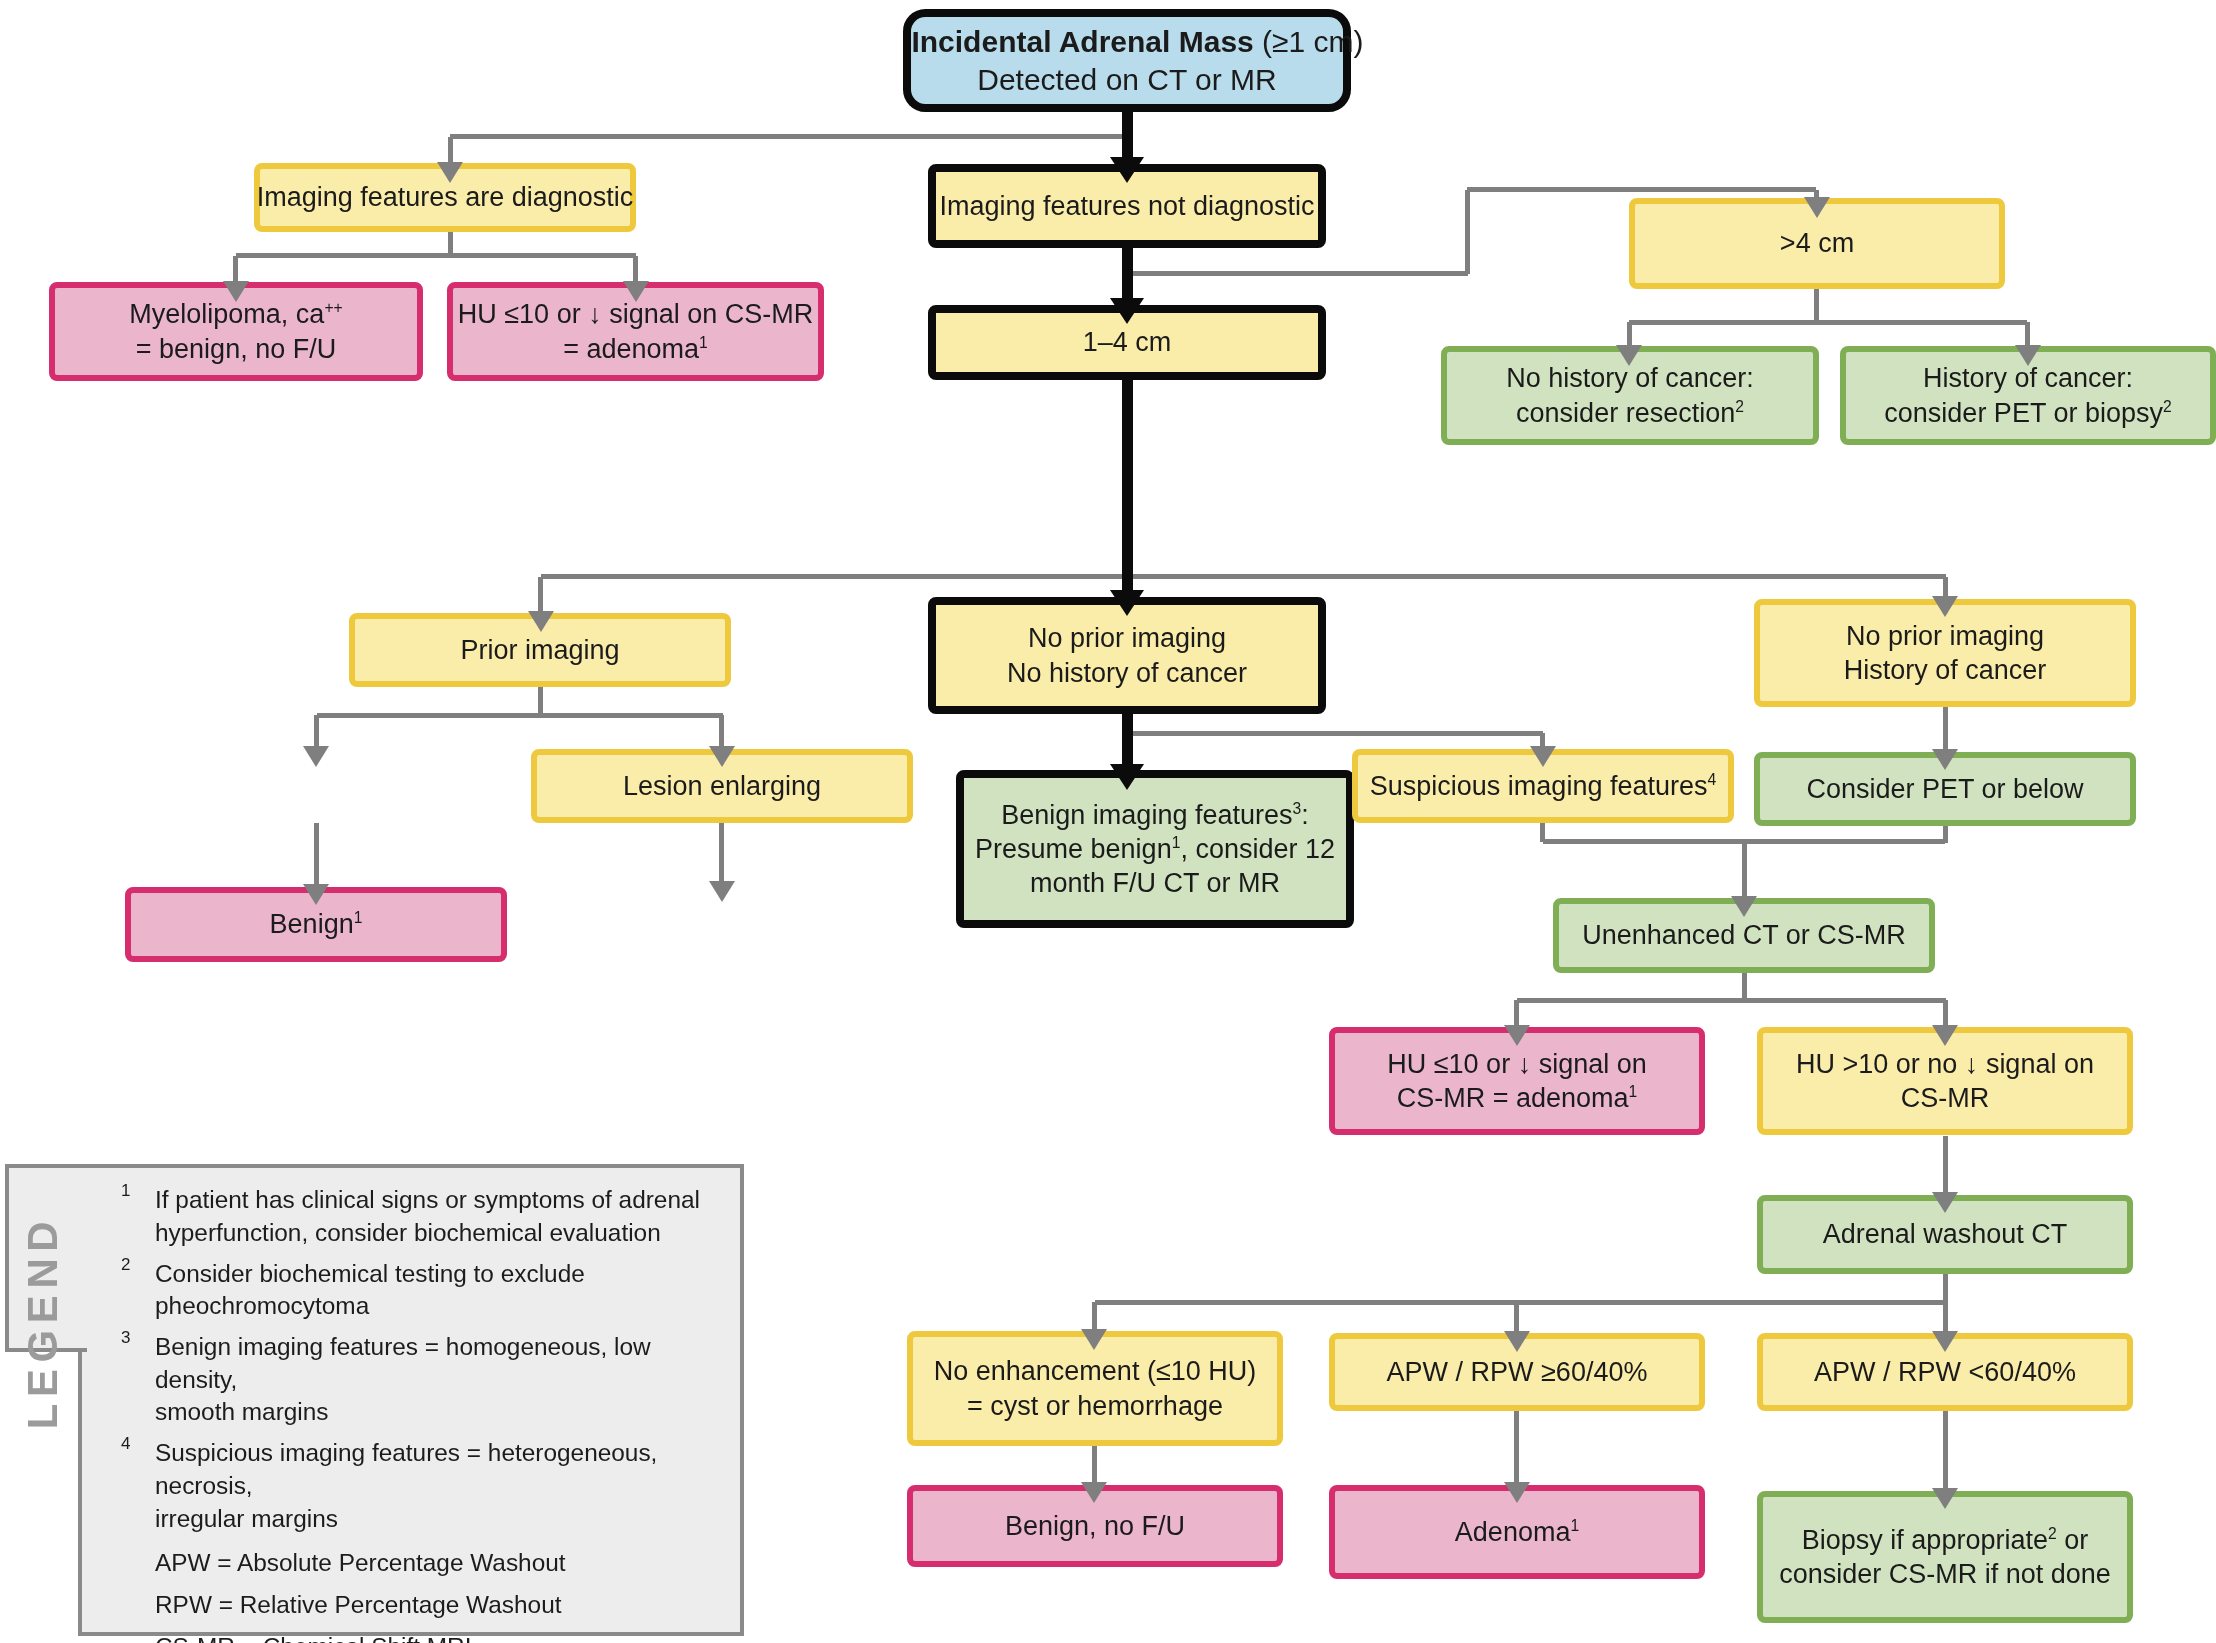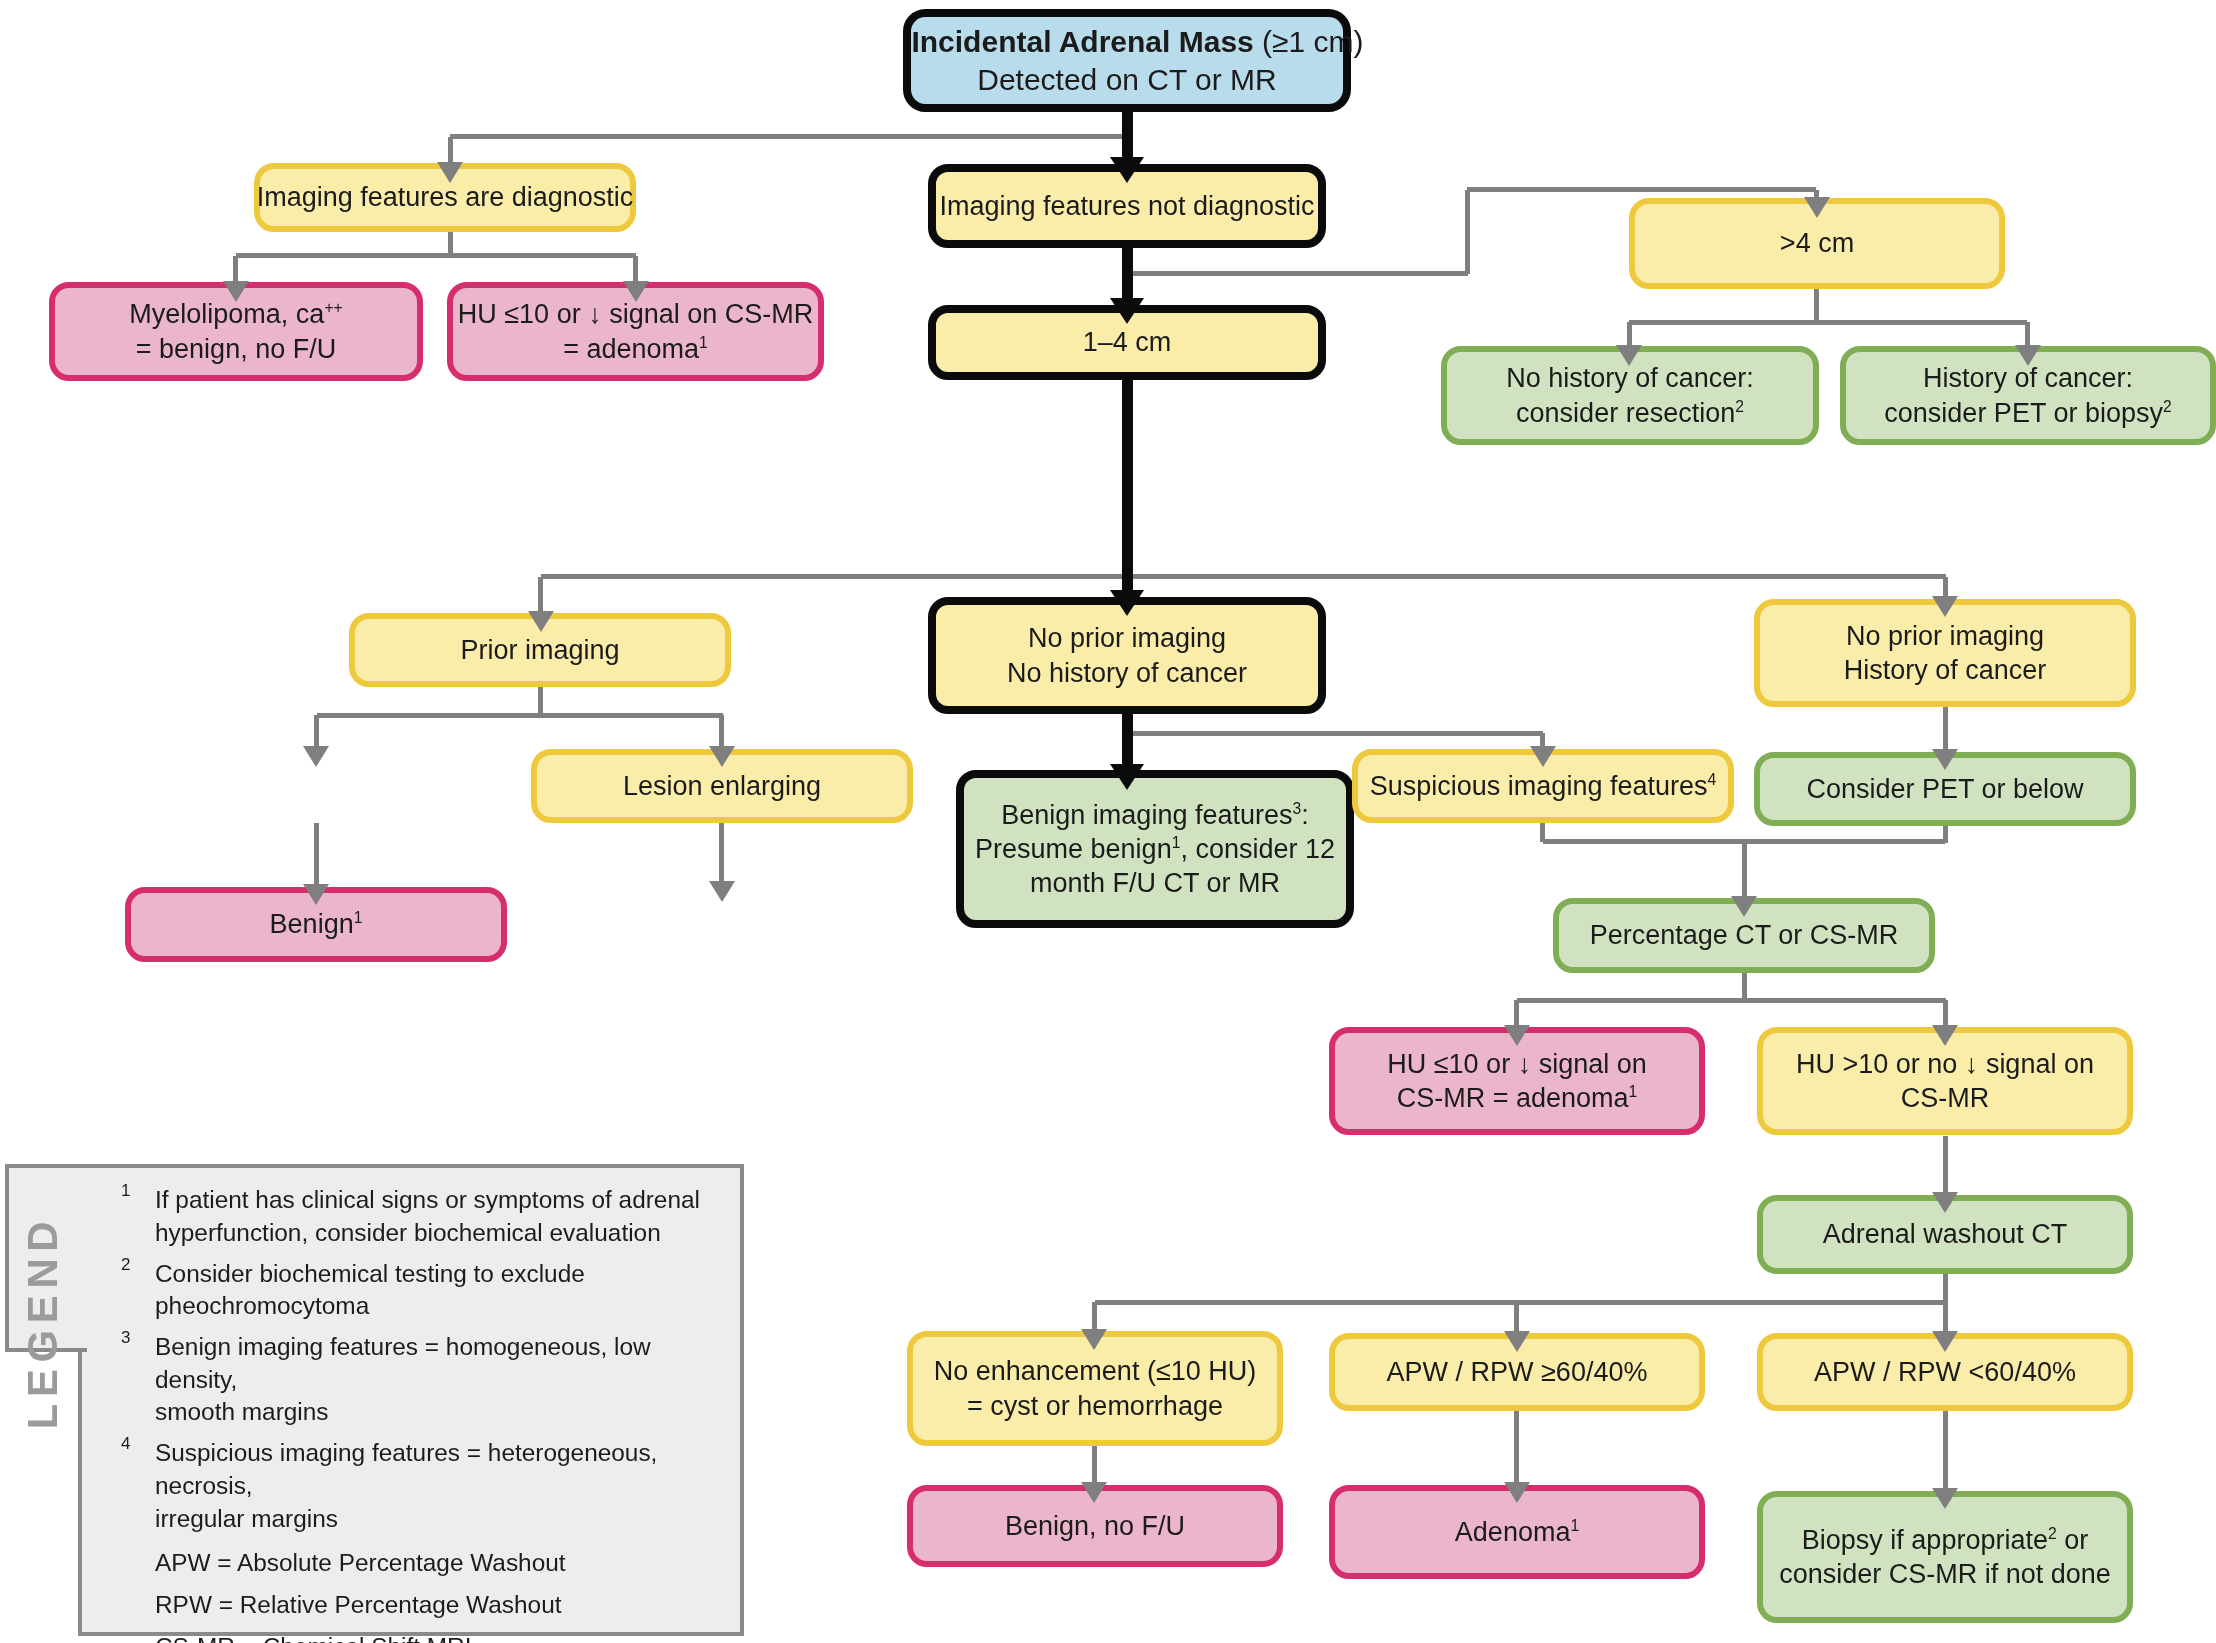--- a/index.html
+++ b/index.html
@@ -2,21 +2,21 @@
 <html style="font-size:10.6px"><head>
 <meta charset="utf-8">
 <style>
   html,body{margin:0;padding:0;background:#ffffff;}
   body{font-family:"Liberation Sans", sans-serif;}
   #canvas{position:relative;width:2216px;height:1644px;background:#ffffff;overflow:hidden;}
 
   
   .node{position:absolute;box-sizing:border-box;display:flex;flex-direction:column;
         align-items:center;justify-content:center;text-align:center;
-        border-radius:20px;padding:5.3px 13px;color:#1b1b1b;font-size:27px;line-height:1.26;}
+        border-radius:8px;padding:5.3px 13px;color:#1b1b1b;font-size:27px;line-height:1.26;}
   .node .ln{white-space:nowrap;}
   .node sup{font-size:58%;vertical-align:super;line-height:0;}
   .st-blue       {background:#b9dcec;border:8.6px solid #0b0b0b;border-radius:22.4px;}
   .st-yellow     {background:#faeca9;border:6px  solid #efc93d;}
   .st-yellow-bold{background:#faeca9;border:8.6px solid #0b0b0b;}
   .st-pink       {background:#ebb6cb;border:6.6px solid #d62d6f;}
   .st-green      {background:#d0e2bf;border:6.6px solid #7fae54;}
   .st-green-bold {background:#d0e2bf;border:8.6px solid #0b0b0b;}
   .st-blue .ln1 b{font-weight:bold;margin-left:21px;}
   #node-title{font-size:30px;}
@@ -212,21 +212,21 @@
     <div class="node st-yellow" id="node-suspicious-features" style="left: 1352px; top: 749px; width: 382px; height: 74px;">
       <div class="ln ln1"><span>Suspicious imaging features</span><sup>4</sup></div>
     </div>
     <div class="node st-green" id="node-consider-pet" style="left: 1754px; top: 752px; width: 382px; height: 74px;">
       <div class="ln ln1"><span>Consider PET or below</span></div>
     </div>
     <div class="node st-pink" id="node-benign1" style="left: 125px; top: 887px; width: 382px; height: 75px;">
       <div class="ln ln1"><span>Benign</span><sup>1</sup></div>
     </div>
     <div class="node st-green" id="node-unenhanced" style="left: 1553px; top: 898px; width: 382px; height: 75px;">
-      <div class="ln ln1"><span>Percentage CT or CS-MR</span></div>
+      <div class="ln ln1"><span>Unenhanced CT or CS-MR</span></div>
     </div>
     <div class="node st-pink" id="node-hu-le10" style="left: 1329px; top: 1027px; width: 376px; height: 108px;">
       <div class="ln ln1"><span>HU ≤10 or ↓ signal on</span></div>
       <div class="ln ln2"><span>CS-MR = adenoma</span><sup>1</sup></div>
     </div>
     <div class="node st-yellow" id="node-hu-gt10" style="left: 1757px; top: 1027px; width: 376px; height: 108px;">
       <div class="ln ln1"><span>HU &gt;10 or no ↓ signal on</span></div>
       <div class="ln ln2"><span>CS-MR</span></div>
     </div>
     <div class="node st-green" id="node-washout" style="left: 1757px; top: 1195px; width: 376px; height: 79px;">

